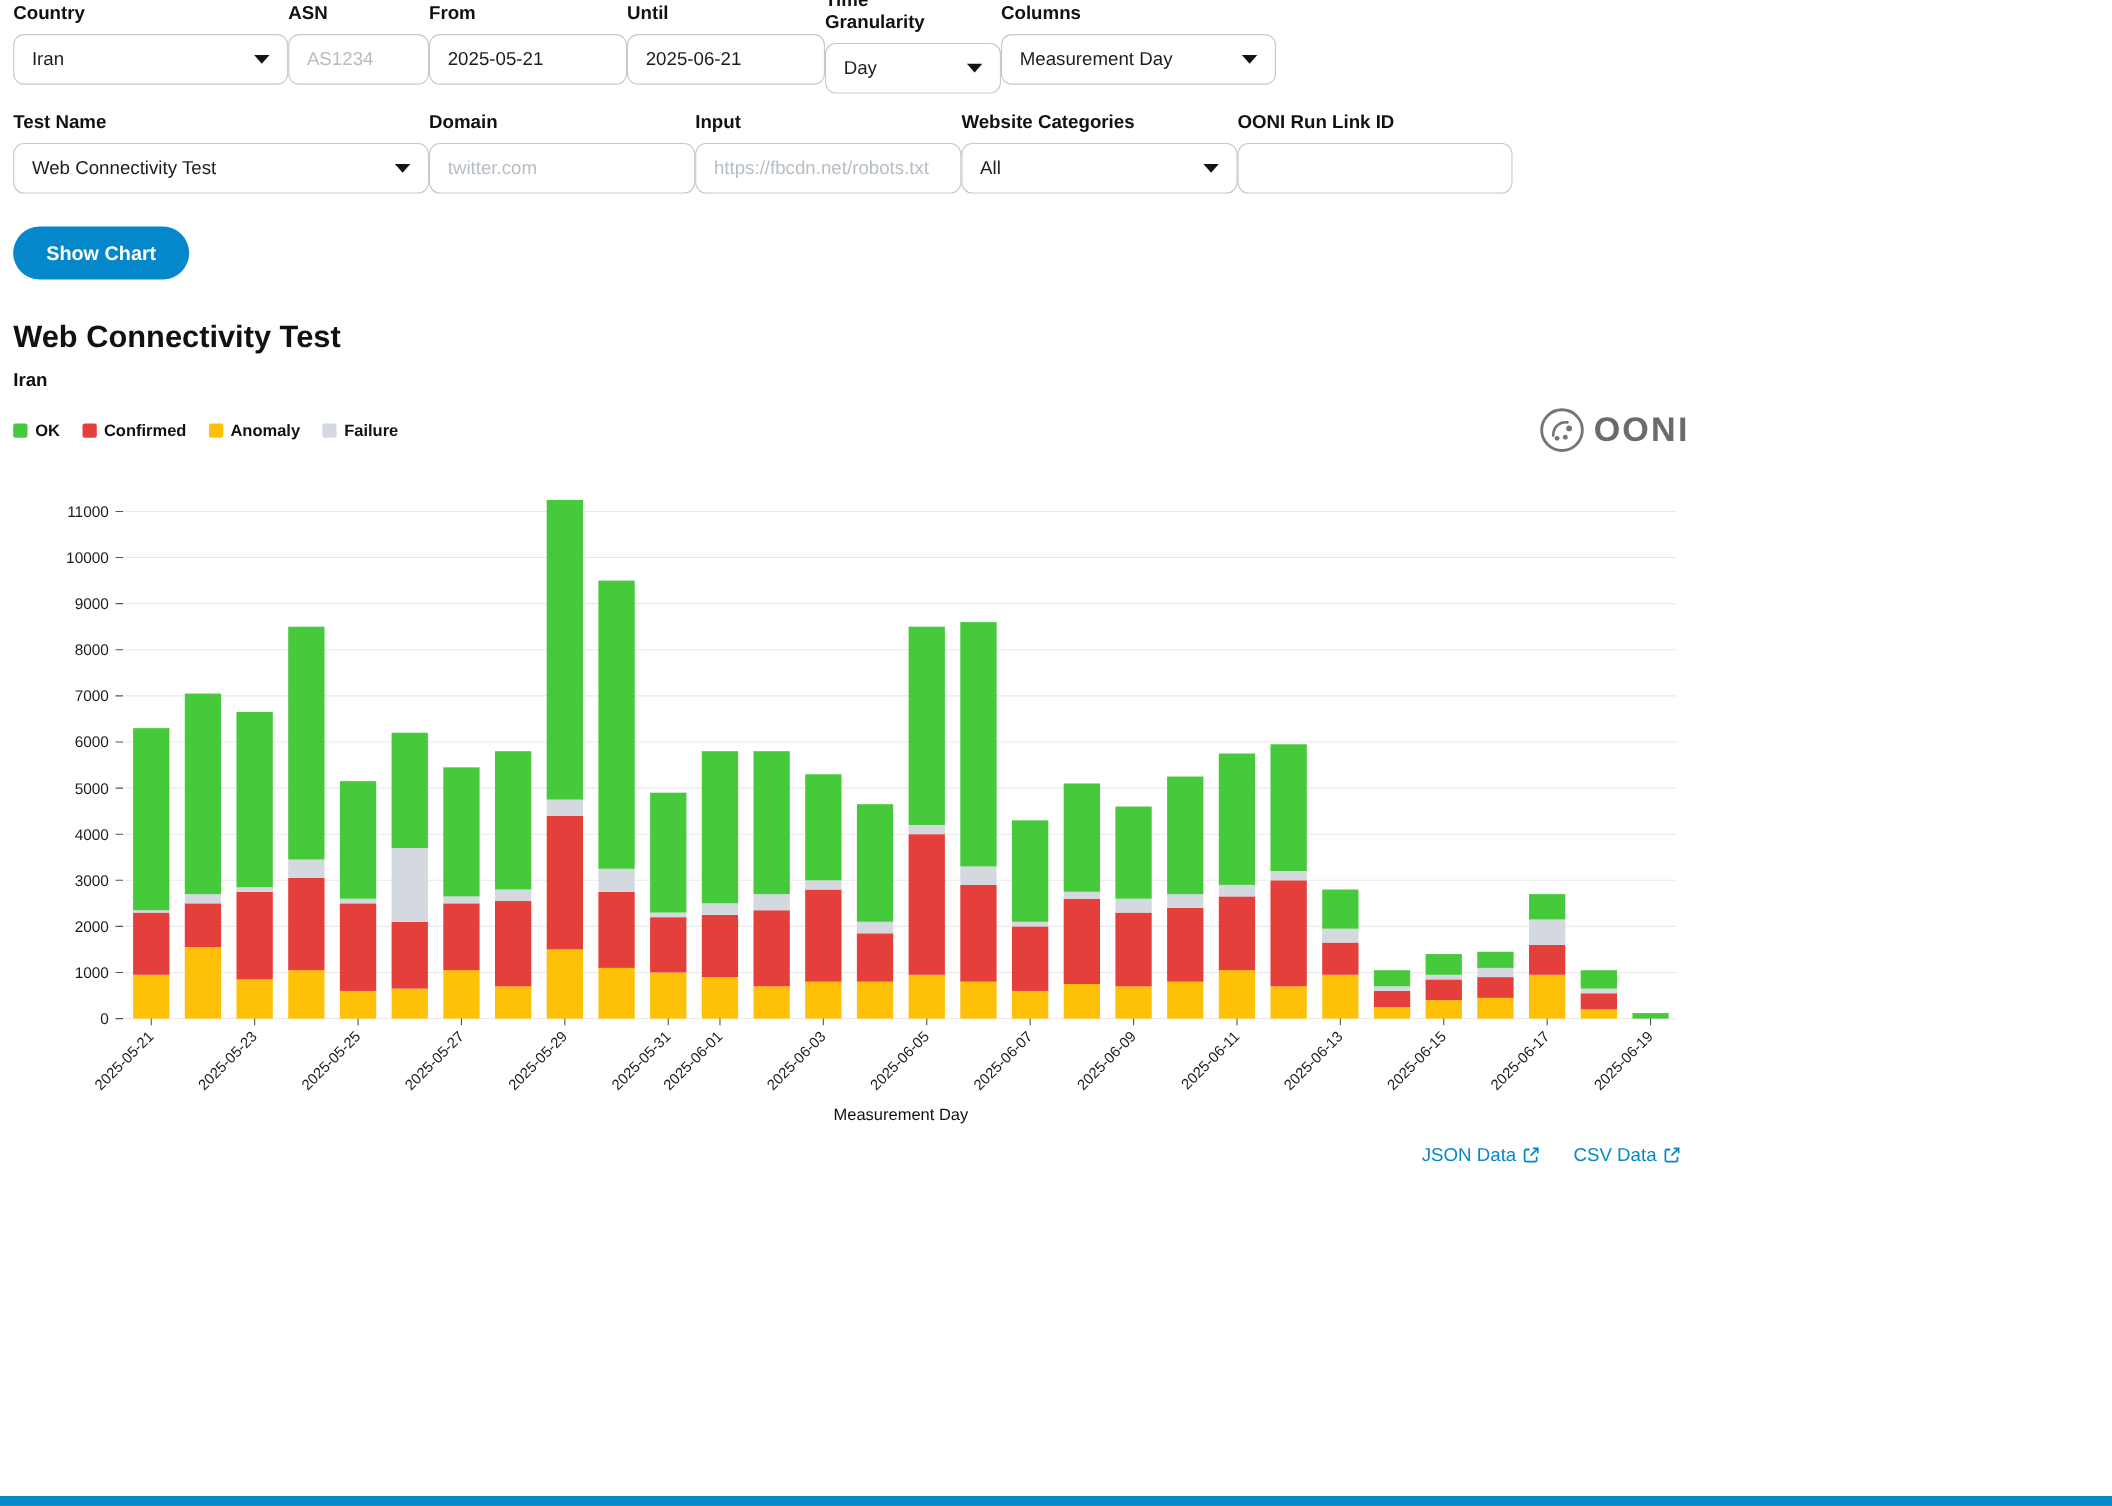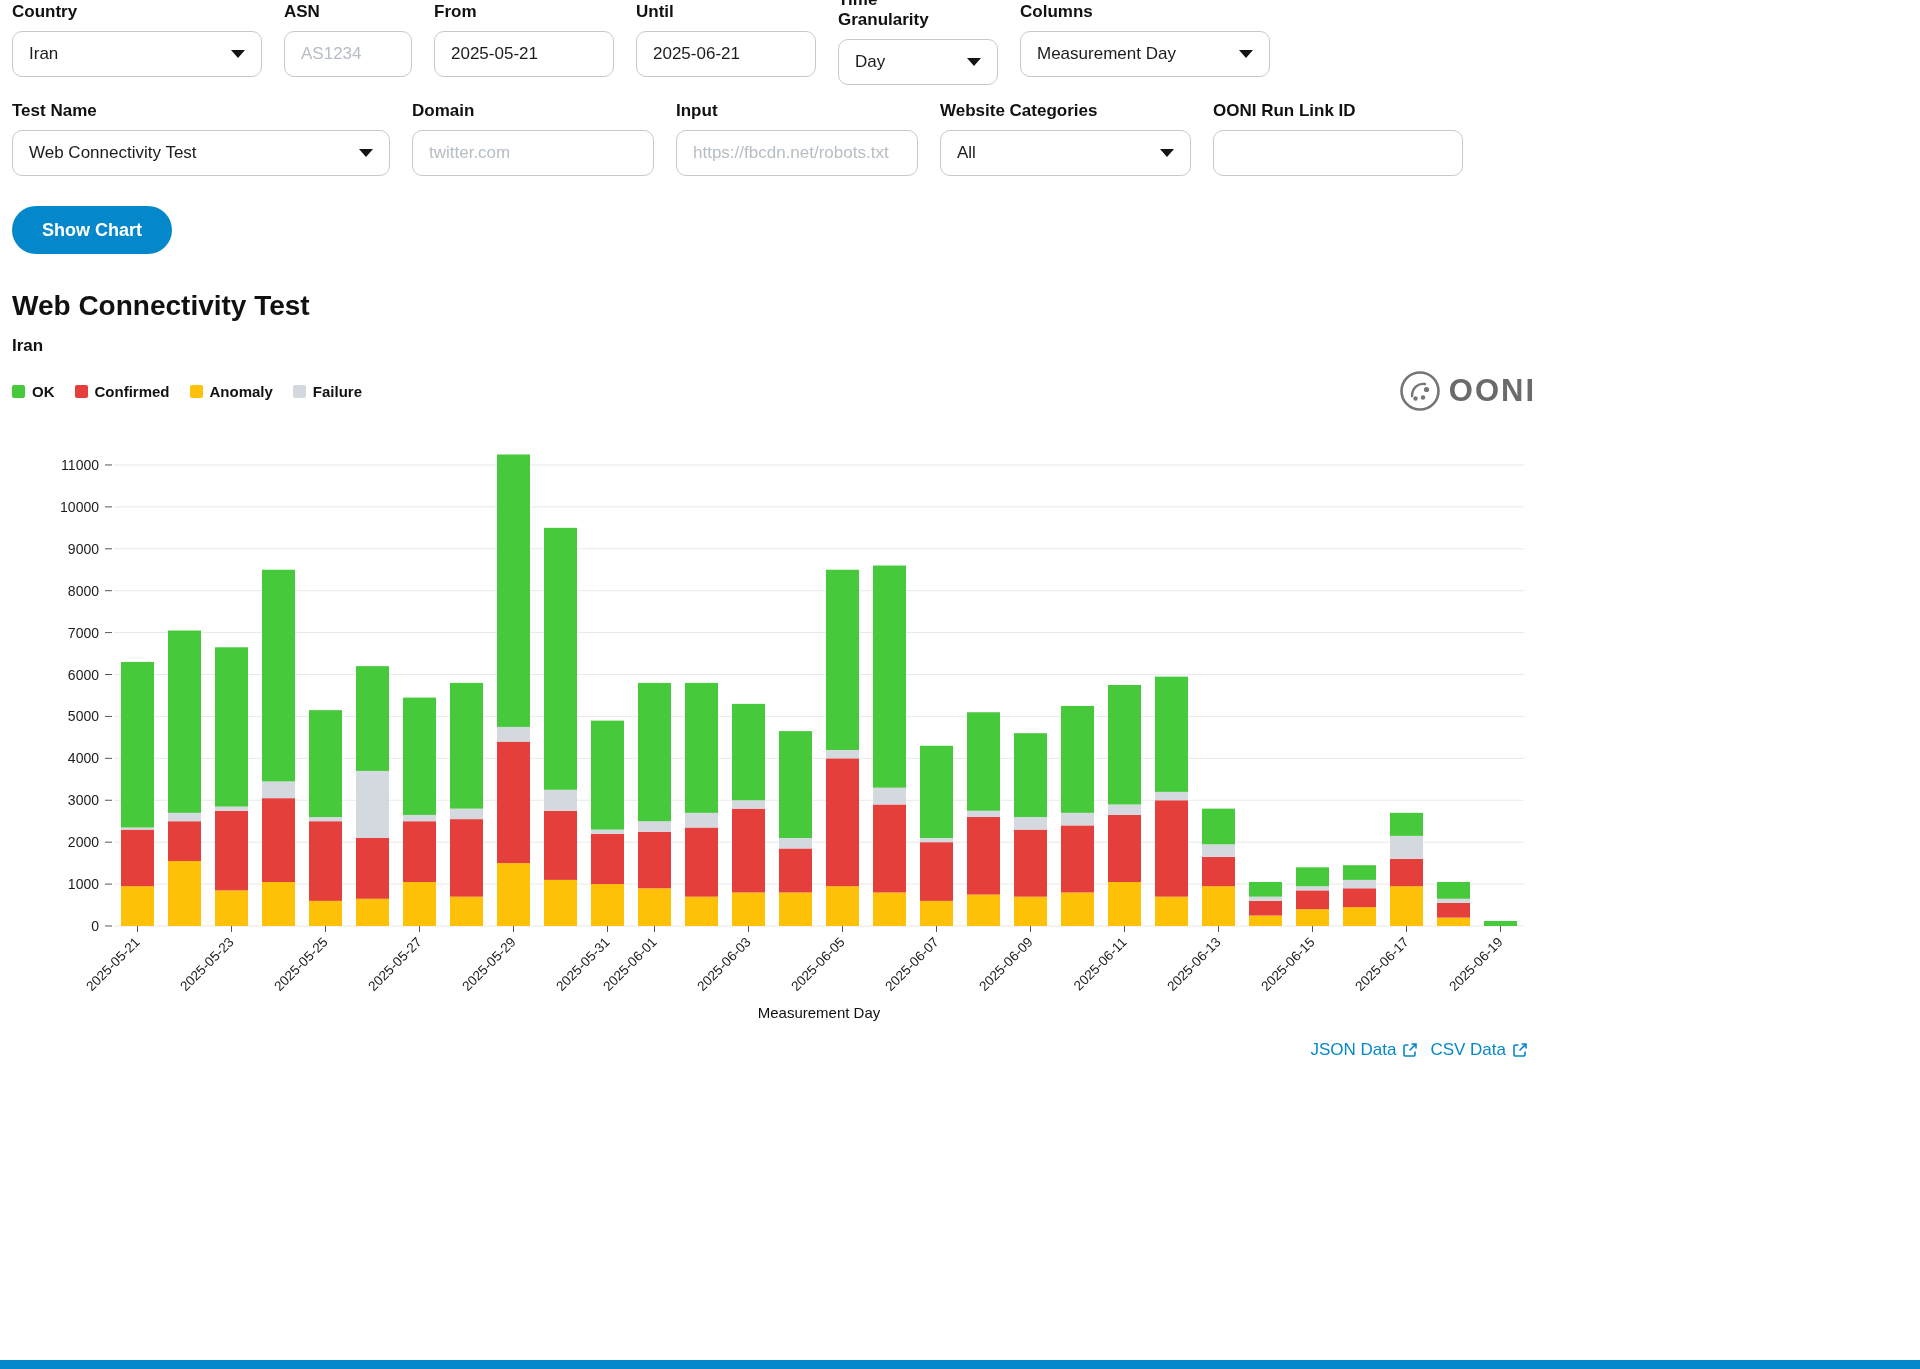--- a/index.html
+++ b/index.html
@@ -4,21 +4,21 @@
 <style>
   * { box-sizing: border-box; }
   html, body { margin: 0; padding: 0; }
   body {
     width: 1920px; height: 1369px; overflow: hidden;
     background: #ffffff; color: #14161a;
     font-family: "Liberation Sans", sans-serif;
     position: relative;
   }
   .filters { padding: 2px 12px 0 12px; }
-  .filter-row { display: flex; gap: 22px; align-items: flex-start; margin-bottom: 16px; }
+  .filter-row { display: flex; align-items: flex-start; margin-bottom: 16px; }
   .filter label {
     display: block; font-weight: 700; font-size: 17px; color: #111;
     margin-bottom: 9px; line-height: 20px;
   }
   .filter--tg { margin-top: -12px; }
   .filter--tg label { width: 100px; }
   .select {
     height: 46px; border: 1px solid #c5cacf; border-radius: 10px; background: #fff;
     display: flex; align-items: center; justify-content: space-between;
     padding: 0 16px; font-size: 17px; color: #1c1c1c; cursor: pointer;
@@ -49,21 +49,21 @@
   .legend-row { display: flex; align-items: center; justify-content: space-between; padding-right: 372px; }
   .legend { display: flex; align-items: center; gap: 20px; font-weight: bold; }
   .legend-item { display: flex; align-items: center; gap: 7px; font-size: 15px; color: #111; }
   .swatch { width: 13px; height: 13px; border-radius: 2px; display: inline-block; }
   .ooni-logo { display: flex; align-items: center; gap: 8px; color: #757575; justify-content: center; }
   .ooni-logo .wordmark {
     font-size: 31px; font-weight: 800; letter-spacing: 2px; color: #6b6b6b;
   }
   #chart-svg { display: block; margin-top: 14px; }
   .data-links {
-    display: flex; justify-content: flex-end; gap: 12px;
+    display: flex; justify-content: flex-end; gap: 30px;
     margin: -6px 380px 0 0; font-size: 17px;
   }
   .data-links a {
     color: #0588cb; text-decoration: none; display: flex; align-items: center; gap: 6px;
     cursor: pointer;
   }
   .ext-icon { width: 16px; height: 16px; }
   .footer-band {
     position: absolute; left: 0; right: 0; bottom: 0; height: 9px; background: #0588cb;
   }

